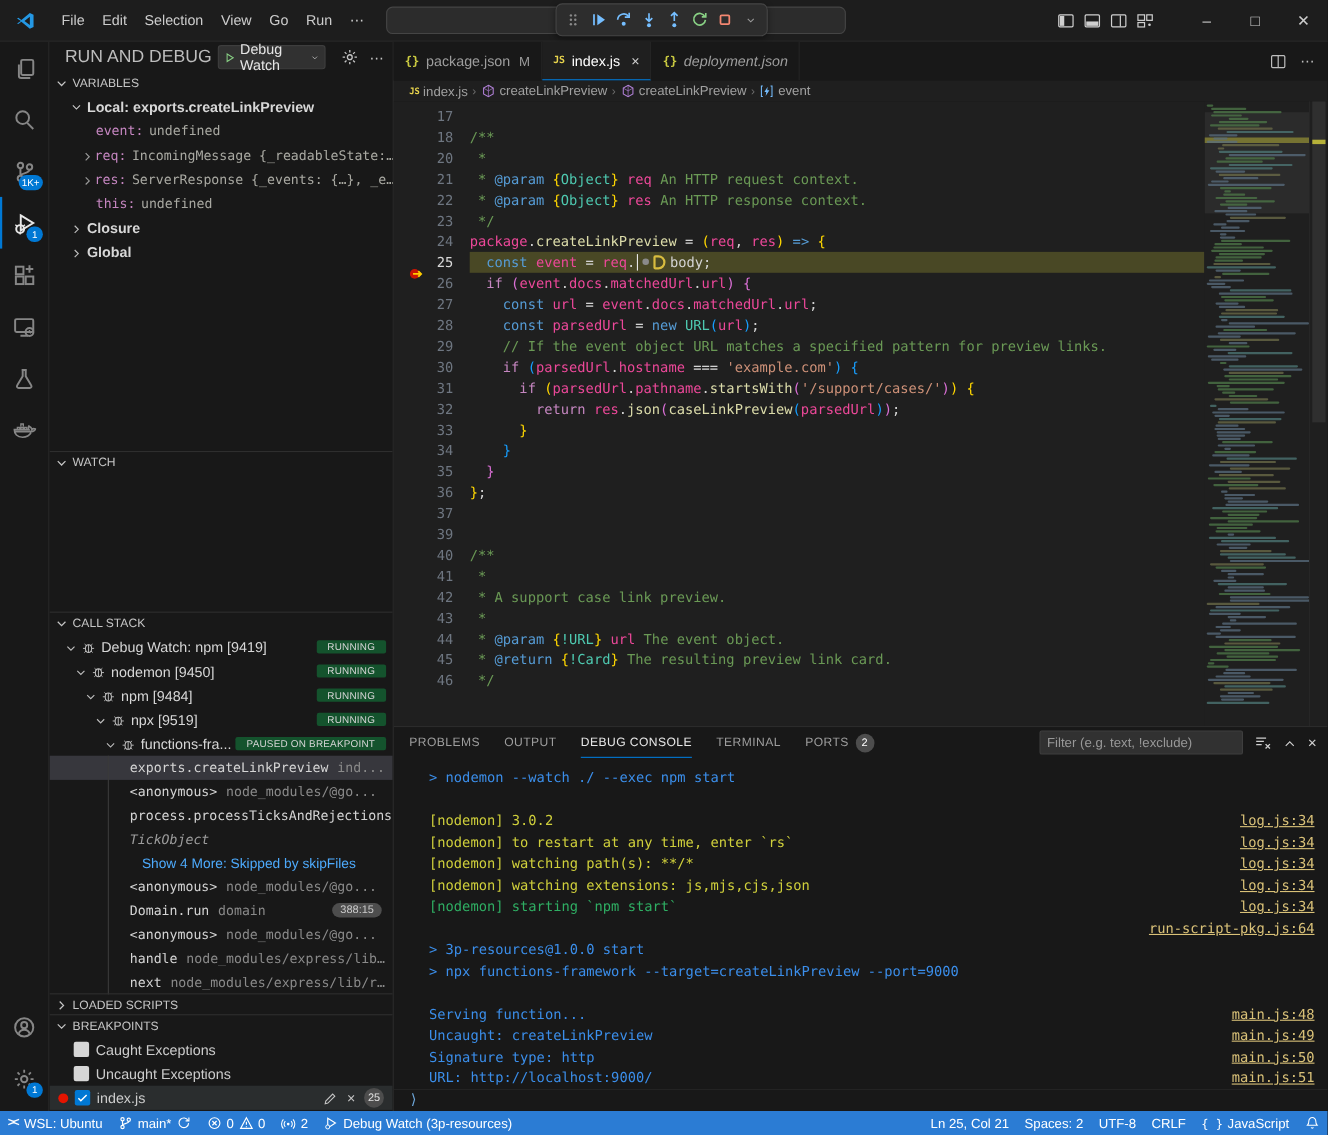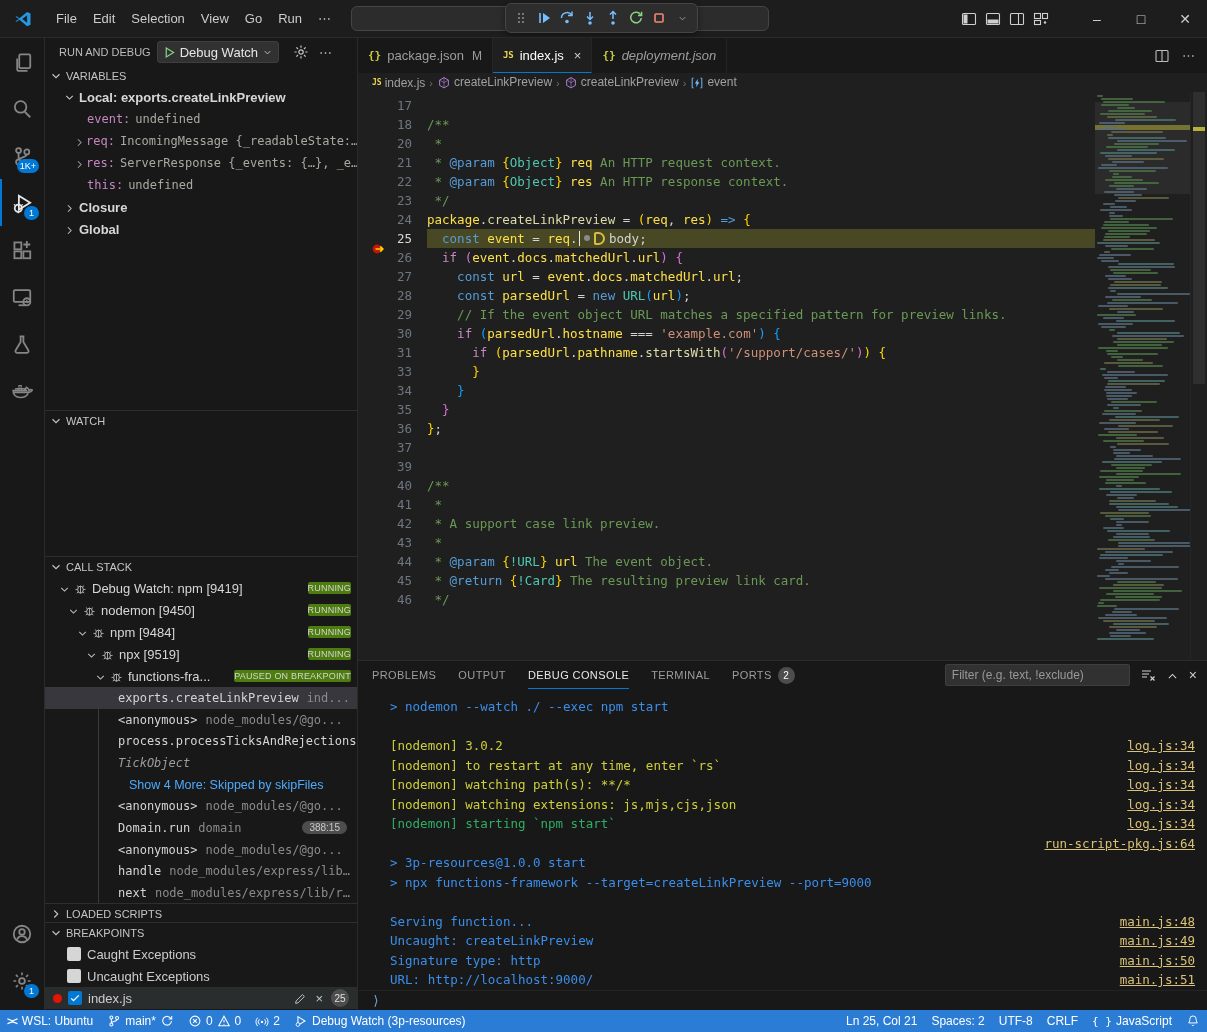--- a/index.html
+++ b/index.html
@@ -23,31 +23,31 @@
 
 #main{position:absolute;top:38px;left:0;right:0;bottom:22px;display:flex}
 
 #actbar{width:45px;background:#181818;border-right:1px solid #2b2b2b;display:flex;flex-direction:column;align-items:stretch;justify-content:space-between}
 .act-item{position:relative;height:47px;display:flex;align-items:center;justify-content:center;color:#868686}
 .act-item.active{color:#e7e7e7;border-left:2px solid #0078d4}
 .act-item .abadge{position:absolute;right:5px;bottom:6px;background:#0078d4;color:#fff;font-size:9px;line-height:14px;min-width:15px;text-align:center;border-radius:8px;padding:0 3px}
 
 #sidebar{width:313px;background:#181818;border-right:1px solid #2b2b2b;position:relative;font-size:13px;overflow:hidden}
 #sb-header{height:28px;display:flex;align-items:center;padding:0 8px 0 14px;gap:6px}
-#sb-title{font-size:11px;color:#bdbdbd;white-space:nowrap}
+#sb-title{font-size:16px;color:#bdbdbd;white-space:nowrap}
 #launch-sel{height:22px;background:#313131;border:1px solid #3e3e3e;border-radius:3px;display:flex;align-items:center;gap:4px;padding:0 5px;color:#e6e6e6}
 .sec{border-top:1px solid #2e2e2e;position:relative}
 .sec-h{height:20px;display:flex;align-items:center;gap:3px;padding-left:4px;font-size:11px;font-weight:normal;color:#c5c5c5}
 .sec-h .ic{width:14px;height:14px;color:#c5c5c5}
 .row22{height:22px;display:flex;align-items:center}
 .vname{color:#c586c0;font-family:"DejaVu Sans Mono",monospace;font-size:12px}
 .vval{color:#a9a9a2;font-family:"DejaVu Sans Mono",monospace;font-size:12px;margin-left:5px;white-space:nowrap}
 .vscope{font-weight:bold;color:#d7d7d7}
 .vgroup{font-weight:bold;color:#d7d7d7}
-.badge-rect{margin-left:auto;margin-right:6px;background:#4d7c0f;color:#d4d4d4;font-size:9px;padding:1px 0;border-radius:2px;letter-spacing:.2px;white-space:nowrap}
+.badge-rect{margin-left:auto;margin-right:6px;background:#14532d;color:#d4d4d4;font-size:9px;padding:1px 10px;border-radius:2px;letter-spacing:.2px;white-space:nowrap}
 .frames{position:relative}
 .frames:before{content:"";position:absolute;left:53px;top:0;bottom:0;border-left:1px solid #3a3a3a}
 .frow{height:21.7px;display:flex;align-items:center;padding-left:73px;font-family:"DejaVu Sans Mono",monospace;font-size:12px;color:#d4d4d4;white-space:nowrap;overflow:hidden}
 .frow .floc{color:#8a8a8a;margin-left:8px;overflow:hidden;text-overflow:ellipsis}
 .frow.sel{background:#37373d}
 .frow.dim{color:#9d9d9d;font-style:italic}
 .frow.lnk{color:#4daafc;font-family:"Liberation Sans",sans-serif;font-size:12.5px;padding-left:84px}
 .fpill{margin-left:auto;margin-right:10px;background:#4d4d4d;color:#c9c9c9;border-radius:8px;font-size:10px;padding:1px 7px;font-family:"Liberation Sans",sans-serif}
 .bp-row{height:22px;display:flex;align-items:center;gap:6px;padding-left:22px}
 .bp-row.active{background:#2a2d2e;padding-left:8px}
@@ -69,21 +69,21 @@
 #editor{flex:1;position:relative;background:#1f1f1f;overflow:hidden;display:flex}
 #code-scroll{flex:1;padding-top:4px;overflow:hidden}
 .codeline{height:19px;display:flex;align-items:center}
 .codeline .lnum{width:54px;text-align:right;color:#6e7681;font-family:"DejaVu Sans Mono",monospace;font-size:12.5px;flex:none}
 .codeline .lgut{width:15px;flex:none;position:relative}
 .codeline pre{flex:1;font-family:"DejaVu Sans Mono",monospace;font-size:12.5px;line-height:19px;white-space:pre;color:#d4d4d4}
 .codeline.cur pre{background:rgba(225,220,60,.22)}
 .codeline.cur .lnum{color:#d7d7d7}
 .bpmark{position:absolute;left:-40px;top:2px}
 .cm{color:#6a9955}.kw{color:#569cd6}.ctl{color:#c586c0}.str{color:#ce9178}.fn{color:#dcdcaa}
-.vr{color:#fde047}.ty{color:#4ec9b0}.pn{color:#d4d4d4}.txt{color:#d4d4d4}
+.vr{color:#ec4899}.ty{color:#4ec9b0}.pn{color:#d4d4d4}.txt{color:#d4d4d4}
 .b1{color:#ffd700}.b2{color:#da70d6}.b3{color:#179fff}
 .caret{display:inline-block;width:1.5px;height:15px;background:#e7e7e7;vertical-align:text-bottom;margin:0 1px}
 .gdot{display:inline-block;width:6px;height:6px;border-radius:3px;background:#8a8a8a;margin:0 4px 2px 3px}
 .dbadge{display:inline-block;width:11px;height:13px;border:2px solid #d8bc3f;border-radius:2px 7px 7px 2px;margin:0 4px -2px 0}
 #minimap{width:95px;flex:none;position:relative;background:#1f1f1f;padding-top:3px;overflow:hidden}
 .mm-line{height:2px;margin-bottom:1px;border-radius:1px;opacity:.75}
 #mm-curline{position:absolute;left:0;right:0;top:33px;height:5px;background:rgba(210,205,60,.45)}
 #mm-view{position:absolute;left:0;right:0;top:10px;height:92px;background:rgba(255,255,255,.055)}
 #oruler{width:17px;flex:none;position:relative;background:#1f1f1f;border-left:1px solid #262626}
 #oruler .slider{position:absolute;left:2px;right:2px;top:0;height:292px;background:rgba(121,121,121,.18)}
@@ -654,20 +654,25 @@
           </div>
           <div class="codeline">
             <span class="lnum">30</span>
             <span class="lgut"></span>
             <pre><span class="ctl">    if </span><span class="b3">(</span><span class="vr">parsedUrl</span><span class="pn">.</span><span class="vr">hostname</span><span class="pn"> === </span><span class="str">'example.com'</span><span class="b3">)</span><span class="pn"> </span><span class="b3">{</span></pre>
           </div>
           <div class="codeline">
             <span class="lnum">31</span>
             <span class="lgut"></span>
             <pre><span class="ctl">      if </span><span class="b1">(</span><span class="vr">parsedUrl</span><span class="pn">.</span><span class="vr">pathname</span><span class="pn">.</span><span class="fn">startsWith</span><span class="b2">(</span><span class="str">'/support/cases/'</span><span class="b2">)</span><span class="b1">)</span><span class="pn"> </span><span class="b1">{</span></pre>
+          </div>
+          <div class="codeline">
+            <span class="lnum">32</span>
+            <span class="lgut"></span>
+            <pre><span class="ctl">        return</span><span class="pn"> </span><span class="vr">res</span><span class="pn">.</span><span class="fn">json</span><span class="b2">(</span><span class="fn">caseLinkPreview</span><span class="b3">(</span><span class="vr">parsedUrl</span><span class="b3">)</span><span class="b2">)</span><span class="pn">;</span></pre>
           </div>
           <div class="codeline">
             <span class="lnum">33</span>
             <span class="lgut"></span>
             <pre><span class="b1">      }</span></pre>
           </div>
           <div class="codeline">
             <span class="lnum">34</span>
             <span class="lgut"></span>
             <pre><span class="b3">    }</span></pre>

